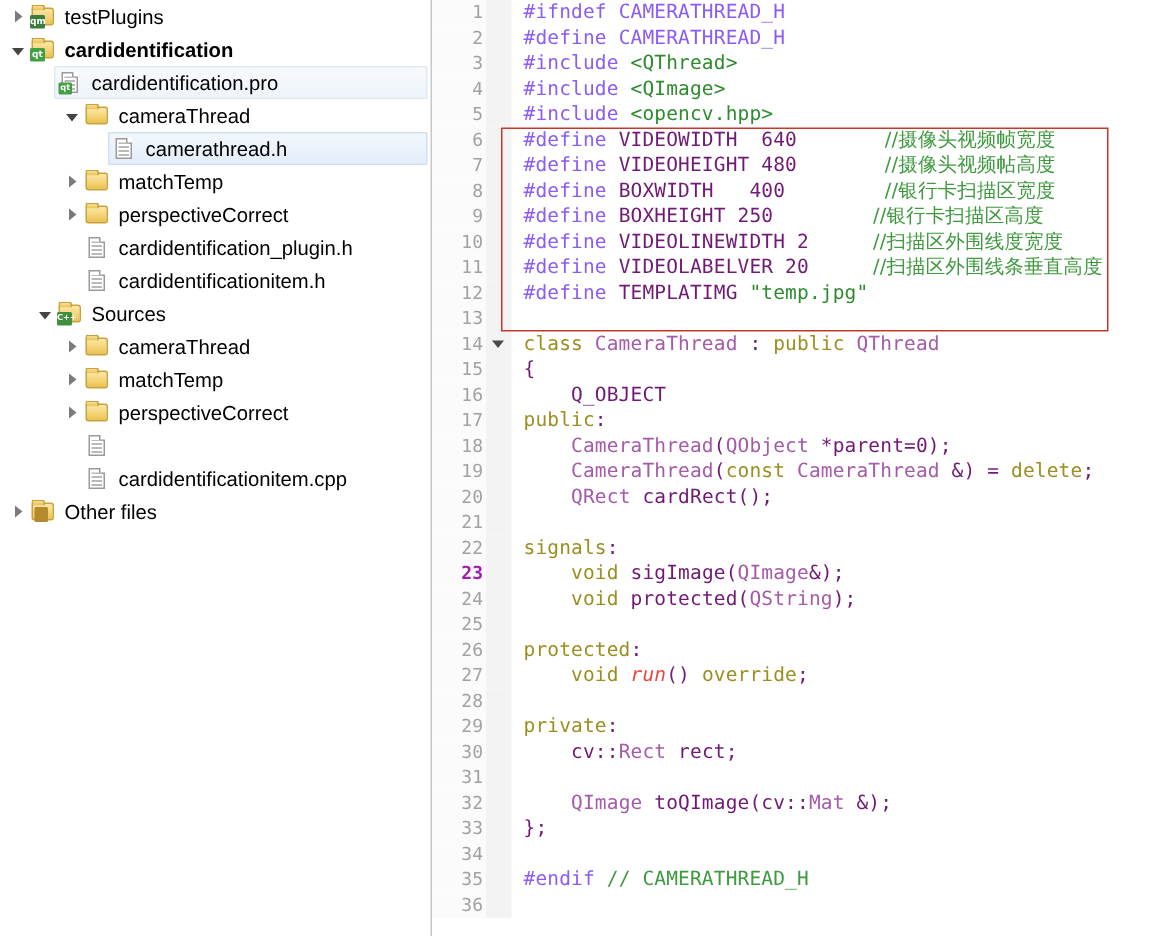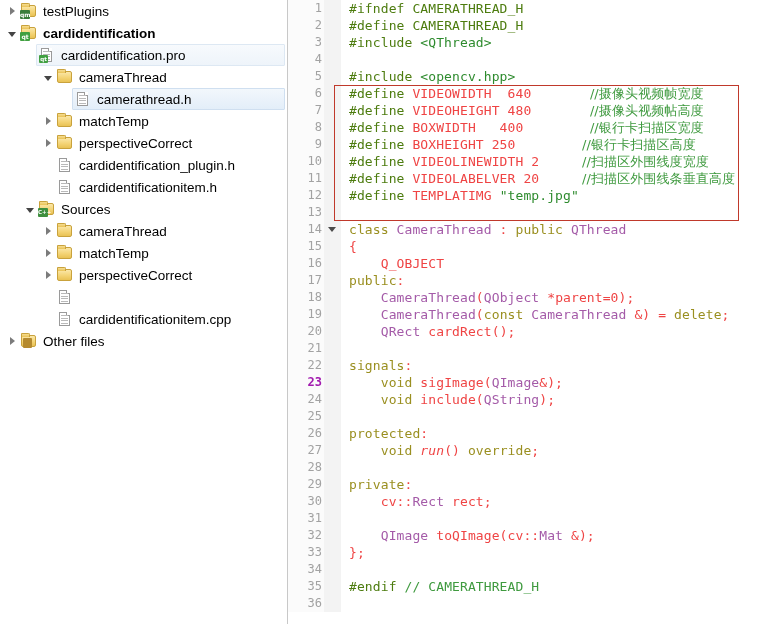--- a/index.html
+++ b/index.html
@@ -163,29 +163,29 @@
     border-right: 4px solid transparent;
   }
   .ctext {
     padding-left: 8px;
     height: 17px;
     line-height: 17px;
     letter-spacing: 0.1px;
   }
 
   
-  .s-pre   { color: #4d7c0f; }
+  .s-pre   { color: #8b5cf6; }
   .s-str   { color: #2e8b2e; }
   .s-inc   { color: #2e8b2e; }
   .s-cmt   { color: #3f9a3f; font-family: "DejaVu Sans", sans-serif; margin-left: 11px; }
   .s-cmt-m { color: #3f9a3f; }
   .s-kw    { color: #9a8f20; }
   .s-type  { color: #a45ba8; }
   .s-fn-i  { color: #ef4444; font-style: italic; }
-  .s-plain { color: #ef4444; }
+  .s-plain { color: #701a75; }
 
   #redbox {
     position: absolute;
     left: 46px; top: 85px;
     width: 405px; height: 136px;
     border: 1px solid #c0392b;
     pointer-events: none;
     z-index: 5;
   }
 </style>
@@ -341,41 +341,41 @@
         </div>
         <span class="tree-label">Other files</span>
       </div>
     </div>
 
   <div id="editor">
     <div id="code-lines">
         <div class="code-row"><div class="lnum">1</div><div class="fold"></div><div class="ctext"><span class="s-pre">#ifndef </span><span class="s-pre">CAMERATHREAD_H</span></div></div>
         <div class="code-row"><div class="lnum">2</div><div class="fold"></div><div class="ctext"><span class="s-pre">#define </span><span class="s-pre">CAMERATHREAD_H</span></div></div>
         <div class="code-row"><div class="lnum">3</div><div class="fold"></div><div class="ctext"><span class="s-pre">#include </span><span class="s-inc">&lt;QThread&gt;</span></div></div>
-        <div class="code-row"><div class="lnum">4</div><div class="fold"></div></div>
+        <div class="code-row"><div class="lnum">4</div><div class="fold"></div><div class="ctext"><span class="s-pre">#include </span><span class="s-inc">&lt;QImage&gt;</span></div></div>
         <div class="code-row"><div class="lnum">5</div><div class="fold"></div><div class="ctext"><span class="s-pre">#include </span><span class="s-inc">&lt;opencv.hpp&gt;</span></div></div>
         <div class="code-row"><div class="lnum">6</div><div class="fold"></div><div class="ctext"><span class="s-pre">#define </span><span class="s-plain">VIDEOWIDTH  640      </span><span class="s-cmt">//摄像头视频帧宽度</span></div></div>
         <div class="code-row"><div class="lnum">7</div><div class="fold"></div><div class="ctext"><span class="s-pre">#define </span><span class="s-plain">VIDEOHEIGHT 480      </span><span class="s-cmt">//摄像头视频帖高度</span></div></div>
         <div class="code-row"><div class="lnum">8</div><div class="fold"></div><div class="ctext"><span class="s-pre">#define </span><span class="s-plain">BOXWIDTH   400       </span><span class="s-cmt">//银行卡扫描区宽度</span></div></div>
         <div class="code-row"><div class="lnum">9</div><div class="fold"></div><div class="ctext"><span class="s-pre">#define </span><span class="s-plain">BOXHEIGHT 250       </span><span class="s-cmt">//银行卡扫描区高度</span></div></div>
         <div class="code-row"><div class="lnum">10</div><div class="fold"></div><div class="ctext"><span class="s-pre">#define </span><span class="s-plain">VIDEOLINEWIDTH 2    </span><span class="s-cmt">//扫描区外围线度宽度</span></div></div>
         <div class="code-row"><div class="lnum">11</div><div class="fold"></div><div class="ctext"><span class="s-pre">#define </span><span class="s-plain">VIDEOLABELVER 20    </span><span class="s-cmt">//扫描区外围线条垂直高度</span></div></div>
         <div class="code-row"><div class="lnum">12</div><div class="fold"></div><div class="ctext"><span class="s-pre">#define </span><span class="s-plain">TEMPLATIMG </span><span class="s-str">"temp.jpg"</span></div></div>
         <div class="code-row"><div class="lnum">13</div><div class="fold"></div><div class="ctext"></div></div>
         <div class="code-row"><div class="lnum">14</div><div class="fold has"></div><div class="ctext"><span class="s-kw">class </span><span class="s-type">CameraThread</span><span class="s-plain"> : </span><span class="s-kw">public </span><span class="s-type">QThread</span></div></div>
         <div class="code-row"><div class="lnum">15</div><div class="fold"></div><div class="ctext"><span class="s-plain">{</span></div></div>
         <div class="code-row"><div class="lnum">16</div><div class="fold"></div><div class="ctext"><span class="s-plain">    Q_OBJECT</span></div></div>
         <div class="code-row"><div class="lnum">17</div><div class="fold"></div><div class="ctext"><span class="s-kw">public</span><span class="s-plain">:</span></div></div>
         <div class="code-row"><div class="lnum">18</div><div class="fold"></div><div class="ctext"><span class="s-plain">    </span><span class="s-type">CameraThread</span><span class="s-plain">(</span><span class="s-type">QObject</span><span class="s-plain"> *parent=0);</span></div></div>
         <div class="code-row"><div class="lnum">19</div><div class="fold"></div><div class="ctext"><span class="s-plain">    </span><span class="s-type">CameraThread</span><span class="s-plain">(</span><span class="s-kw">const </span><span class="s-type">CameraThread</span><span class="s-plain"> &amp;) = </span><span class="s-kw">delete</span><span class="s-plain">;</span></div></div>
         <div class="code-row"><div class="lnum">20</div><div class="fold"></div><div class="ctext"><span class="s-plain">    </span><span class="s-type">QRect</span><span class="s-plain"> cardRect();</span></div></div>
         <div class="code-row"><div class="lnum">21</div><div class="fold"></div><div class="ctext"></div></div>
         <div class="code-row"><div class="lnum">22</div><div class="fold"></div><div class="ctext"><span class="s-kw">signals</span><span class="s-plain">:</span></div></div>
         <div class="code-row"><div class="lnum cur">23</div><div class="fold"></div><div class="ctext"><span class="s-plain">    </span><span class="s-kw">void </span><span class="s-plain">sigImage(</span><span class="s-type">QImage</span><span class="s-plain">&amp;);</span></div></div>
-        <div class="code-row"><div class="lnum">24</div><div class="fold"></div><div class="ctext"><span class="s-plain">    </span><span class="s-kw">void </span><span class="s-plain">include(</span><span class="s-type">QString</span><span class="s-plain">);</span></div></div>
+        <div class="code-row"><div class="lnum">24</div><div class="fold"></div><div class="ctext"><span class="s-plain">    </span><span class="s-kw">void </span><span class="s-plain">protected(</span><span class="s-type">QString</span><span class="s-plain">);</span></div></div>
         <div class="code-row"><div class="lnum">25</div><div class="fold"></div><div class="ctext"></div></div>
         <div class="code-row"><div class="lnum">26</div><div class="fold"></div><div class="ctext"><span class="s-kw">protected</span><span class="s-plain">:</span></div></div>
         <div class="code-row"><div class="lnum">27</div><div class="fold"></div><div class="ctext"><span class="s-plain">    </span><span class="s-kw">void </span><span class="s-fn-i">run</span><span class="s-plain">() </span><span class="s-kw">override</span><span class="s-plain">;</span></div></div>
         <div class="code-row"><div class="lnum">28</div><div class="fold"></div><div class="ctext"></div></div>
         <div class="code-row"><div class="lnum">29</div><div class="fold"></div><div class="ctext"><span class="s-kw">private</span><span class="s-plain">:</span></div></div>
         <div class="code-row"><div class="lnum">30</div><div class="fold"></div><div class="ctext"><span class="s-plain">    cv::</span><span class="s-type">Rect</span><span class="s-plain"> rect;</span></div></div>
         <div class="code-row"><div class="lnum">31</div><div class="fold"></div><div class="ctext"></div></div>
         <div class="code-row"><div class="lnum">32</div><div class="fold"></div><div class="ctext"><span class="s-plain">    </span><span class="s-type">QImage</span><span class="s-plain"> toQImage(cv::</span><span class="s-type">Mat</span><span class="s-plain"> &amp;);</span></div></div>
         <div class="code-row"><div class="lnum">33</div><div class="fold"></div><div class="ctext"><span class="s-plain">};</span></div></div>
         <div class="code-row"><div class="lnum">34</div><div class="fold"></div><div class="ctext"></div></div>

